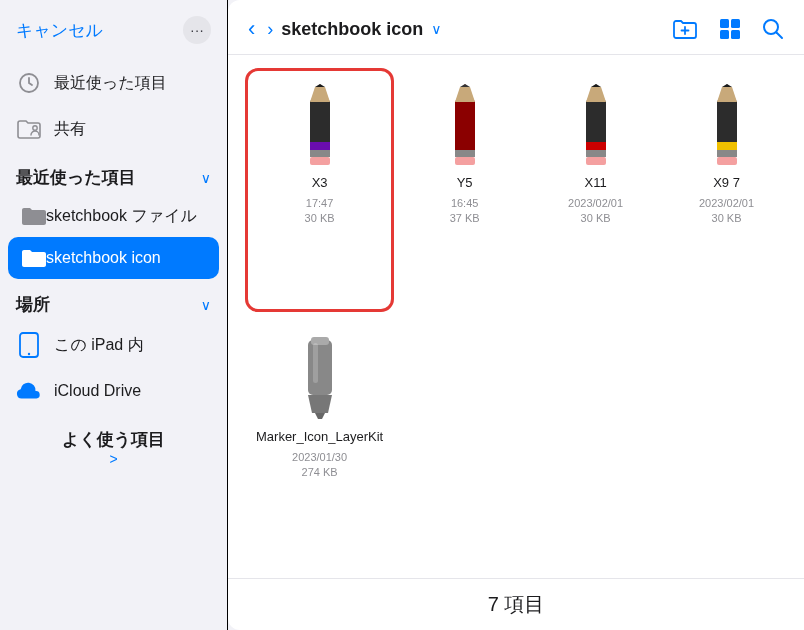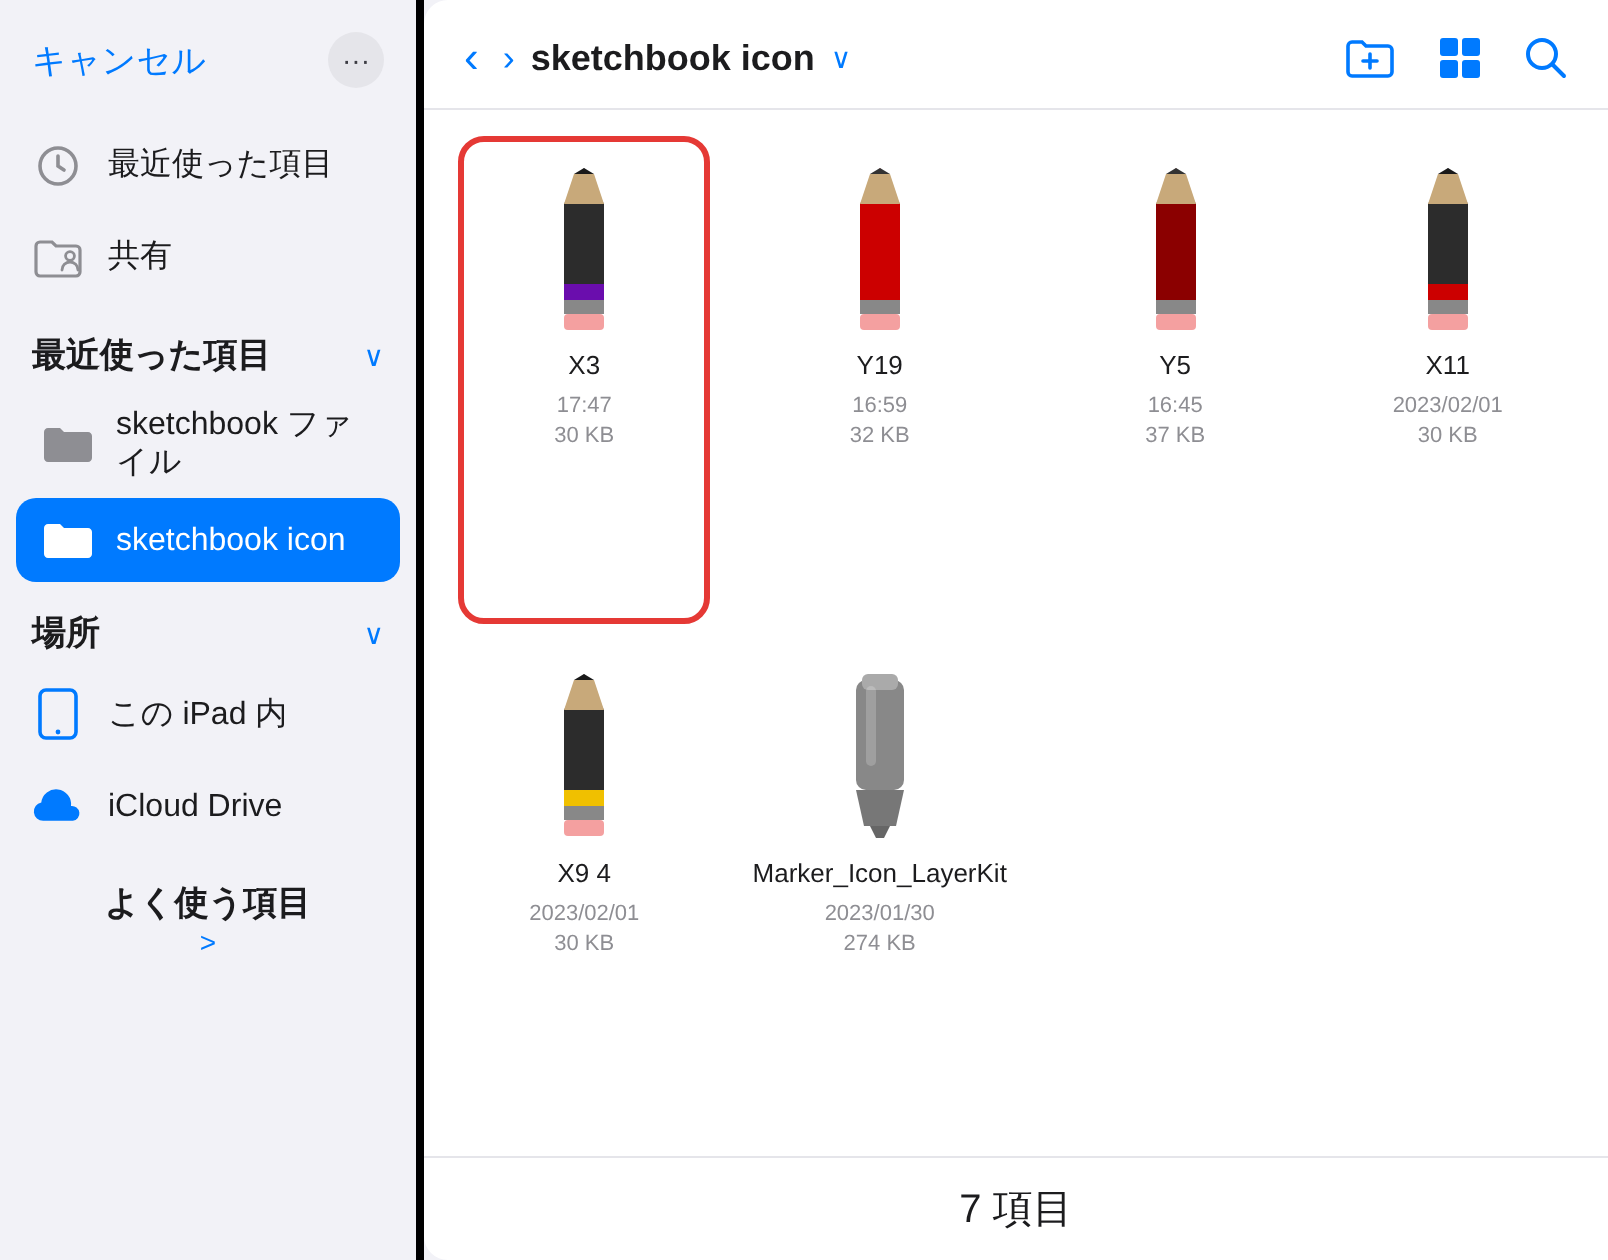--- a/index.html
+++ b/index.html
@@ -7,27 +7,27 @@
       font-family: -apple-system, BlinkMacSystemFont, 'Helvetica Neue', sans-serif;
       background: #f2f2f7;
       width: 804px;
       height: 630px;
       overflow: hidden;
       display: flex;
     }
 
     
     .sidebar {
-      width: 212px;
+      width: 228px;
       background: #f2f2f7;
       display: flex;
       flex-direction: column;
       padding: 16px 0 0 0;
       flex-shrink: 0;
-      border-right: 4px solid #000000;
+      border-right: 1px solid #000000;
     }
 
     .sidebar-header {
       display: flex;
       align-items: center;
       justify-content: space-between;
       padding: 0 16px 16px 16px;
     }
 
     .cancel-btn {
@@ -92,21 +92,21 @@
 
     .chevron-icon {
       color: #007aff;
       font-size: 14px;
     }
 
     .sidebar-folder-item {
       display: flex;
       align-items: center;
       padding: 8px 12px;
-      gap: 12px;
+      gap: 0;
       margin: 0 8px;
       border-radius: 10px;
       cursor: pointer;
     }
 
     .sidebar-folder-item.active {
       background: #007aff;
     }
 
     .sidebar-folder-item.active .sidebar-label {
@@ -393,37 +393,20 @@
         </svg>
       </div>
       <span class="file-name">X3</span>
       <div class="file-meta">
         <span>17:47</span><br>
         <span>30 KB</span>
       </div>
     </div>
 
 
-    <div class="file-item">
-      <div class="file-icon-wrapper">
-        <svg width="70" height="85" viewBox="0 0 70 85">
-          <polygon points="35,2 25,20 25,75 45,75 45,20" fill="#cc0000"></polygon>
-          <rect x="25" y="60" width="20" height="8" fill="#cc0000"></rect>
-          <rect x="25" y="68" width="20" height="7" fill="#888"></rect>
-          <rect x="25" y="75" width="20" height="8" rx="2" fill="#f4a0a0"></rect>
-          <polygon points="25,20 45,20 40,5 30,5" fill="#c8a97a"></polygon>
-          <polygon points="35,2 30,5 40,5" fill="#333"></polygon>
-        </svg>
-      </div>
-      <span class="file-name">Y19</span>
-      <div class="file-meta">
-        <span>16:59</span><br>
-        <span>32 KB</span>
-      </div>
-    </div>
 
     <div class="file-item">
       <div class="file-icon-wrapper">
         <svg width="70" height="85" viewBox="0 0 70 85">
           <polygon points="35,2 25,20 25,75 45,75 45,20" fill="#8b0000"></polygon>
           <rect x="25" y="60" width="20" height="8" fill="#8b0000"></rect>
           <rect x="25" y="68" width="20" height="7" fill="#888"></rect>
           <rect x="25" y="75" width="20" height="8" rx="2" fill="#f4a0a0"></rect>
           <polygon points="25,20 45,20 40,5 30,5" fill="#c8a97a"></polygon>
           <polygon points="35,2 30,5 40,5" fill="#333"></polygon>
@@ -458,21 +441,21 @@
       <div class="file-icon-wrapper">
         <svg width="70" height="85" viewBox="0 0 70 85">
           <polygon points="35,2 25,20 25,75 45,75 45,20" fill="#2c2c2c"></polygon>
           <rect x="25" y="60" width="20" height="8" fill="#f0c000"></rect>
           <rect x="25" y="68" width="20" height="7" fill="#888"></rect>
           <rect x="25" y="75" width="20" height="8" rx="2" fill="#f4a0a0"></rect>
           <polygon points="25,20 45,20 40,5 30,5" fill="#c8a97a"></polygon>
           <polygon points="35,2 30,5 40,5" fill="#1a1a1a"></polygon>
         </svg>
       </div>
-      <span class="file-name">X9 4</span>
+      <span class="file-name">X9 7</span>
       <div class="file-meta">
         <span>2023/02/01</span><br>
         <span>30 KB</span>
       </div>
     </div>
 
     <div class="file-item">
       <div class="file-icon-wrapper">
         <svg width="60" height="85" viewBox="0 0 60 85">
 

